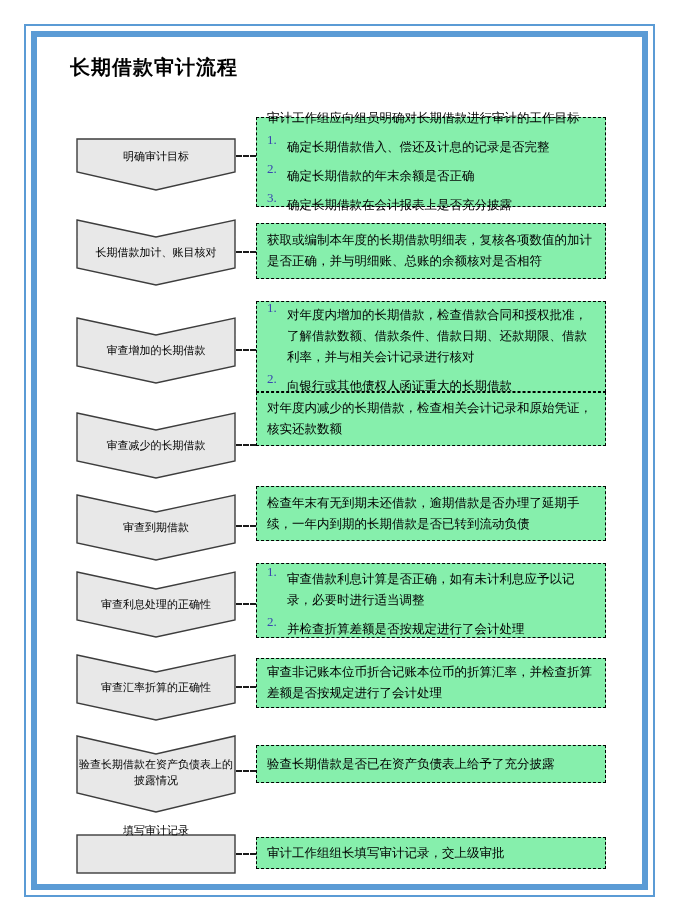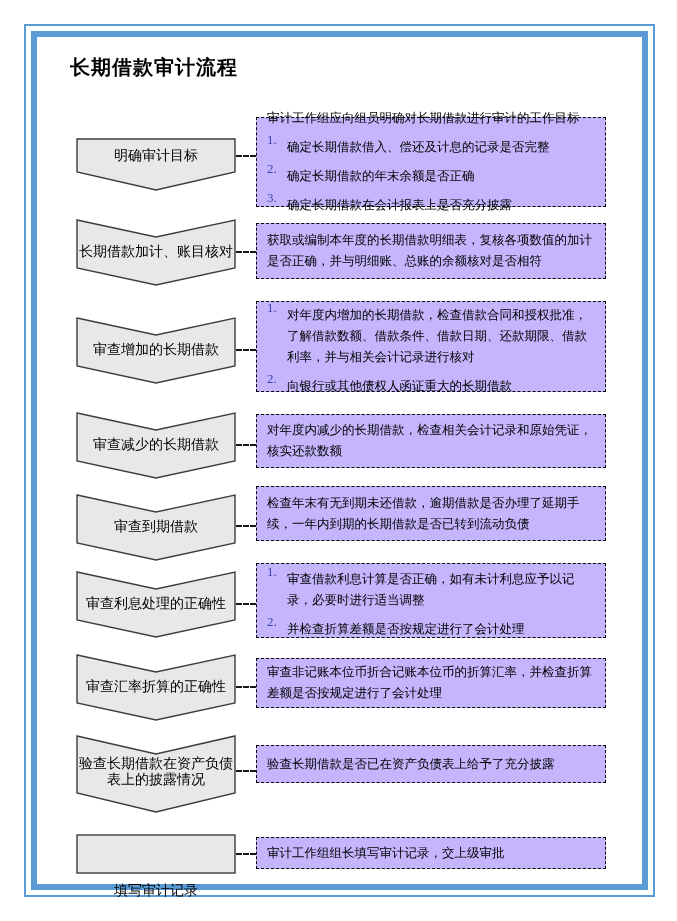--- a/index.html
+++ b/index.html
@@ -7,25 +7,25 @@
     position:relative;width:677px;height:921px;background:#ffffff;overflow:hidden;
     font-family:"Liberation Sans",sans-serif;color:#000;
   }
   .border-outer{position:absolute;left:24px;top:24px;right:22px;bottom:24px;border:2px solid #5B9BD5;}
   .border-inner{position:absolute;left:31px;top:31px;right:29px;bottom:31px;border:6px solid #5B9BD5;}
   .title{position:absolute;left:70px;top:54px;font-size:20px;font-weight:bold;letter-spacing:1px;}
   .shape{position:absolute;left:76px;}
   .shape polygon,.shape rect{fill:#e8e8e8;stroke:#3d3d3d;stroke-width:1.4;}
   .shape-label{
     position:absolute;left:77px;width:158px;display:flex;align-items:center;justify-content:center;
-    text-align:center;font-size:14px;line-height:16px;font-family:Liberation Mono, monospace;
+    text-align:center;font-size:11px;line-height:16px;
   }
   .connector{position:absolute;left:236px;width:20px;height:0;border-top:2px dashed #1a1a1a;}
   .note{
-    position:absolute;left:256px;width:350px;border:1px dashed #000;background:#c4b5fd;
+    position:absolute;left:256px;width:350px;border:1px dashed #000;background:#86efac;
     display:flex;flex-direction:column;justify-content:center;
     padding:0 10px;box-sizing:border-box;font-size:12.5px;line-height:21px;
   }
   .note-item{display:flex;}
   .note-item .num{
     flex:none;width:20px;color:#3a45b0;font-family:"Liberation Serif",serif;font-size:13px;
   }
   .note-item .itxt{flex:1;margin-top:8px;}
 </style>
 </head>
@@ -81,21 +81,21 @@
       <span class="num">2.</span>
       <span class="itxt">向银行或其他债权人函证重大的长期借款</span>
     </div>
   </div>
 
   <svg class="shape" style="top:412px" width="160" height="68">
     <polygon points="1,1 80,18 159,1 159,49 80,66 1,49"></polygon>
   </svg>
   <div class="shape-label" style="top:427px;height:36px">审查减少的长期借款</div>
   <div class="connector" style="top:444px"></div>
-  <div class="note" style="top:414px;height:54px">
+  <div class="note" style="top:392px;height:54px">
     <div>对年度内减少的长期借款，检查相关会计记录和原始凭证，核实还款数额</div>
   </div>
 
   <svg class="shape" style="top:494px" width="160" height="68">
     <polygon points="1,1 80,18 159,1 159,49 80,66 1,49"></polygon>
   </svg>
   <div class="shape-label" style="top:509px;height:36px">审查到期借款</div>
   <div class="connector" style="top:525px"></div>
   <div class="note" style="top:486px;height:55px">
     <div>检查年末有无到期未还借款，逾期借款是否办理了延期手续，一年内到期的长期借款是否已转到流动负债</div>
@@ -131,18 +131,18 @@
   </svg>
   <div class="shape-label" style="top:750px;height:44px">验查长期借款在资产负债表上的披露情况</div>
   <div class="connector" style="top:770px"></div>
   <div class="note" style="top:745px;height:38px">
     <div>验查长期借款是否已在资产负债表上给予了充分披露</div>
   </div>
 
   <svg class="shape" style="top:834px" width="160" height="41">
     <rect x="1" y="1" width="158" height="38"></rect>
   </svg>
-  <div class="shape-label" style="top:872px;height:38px">填写审计记录</div>
+  <div class="shape-label" style="top:811px;height:38px">填写审计记录</div>
   <div class="connector" style="top:853px"></div>
   <div class="note" style="top:837px;height:32px">
     <div>审计工作组组长填写审计记录，交上级审批</div>
   </div>
 </div>
 
 </body></html>

